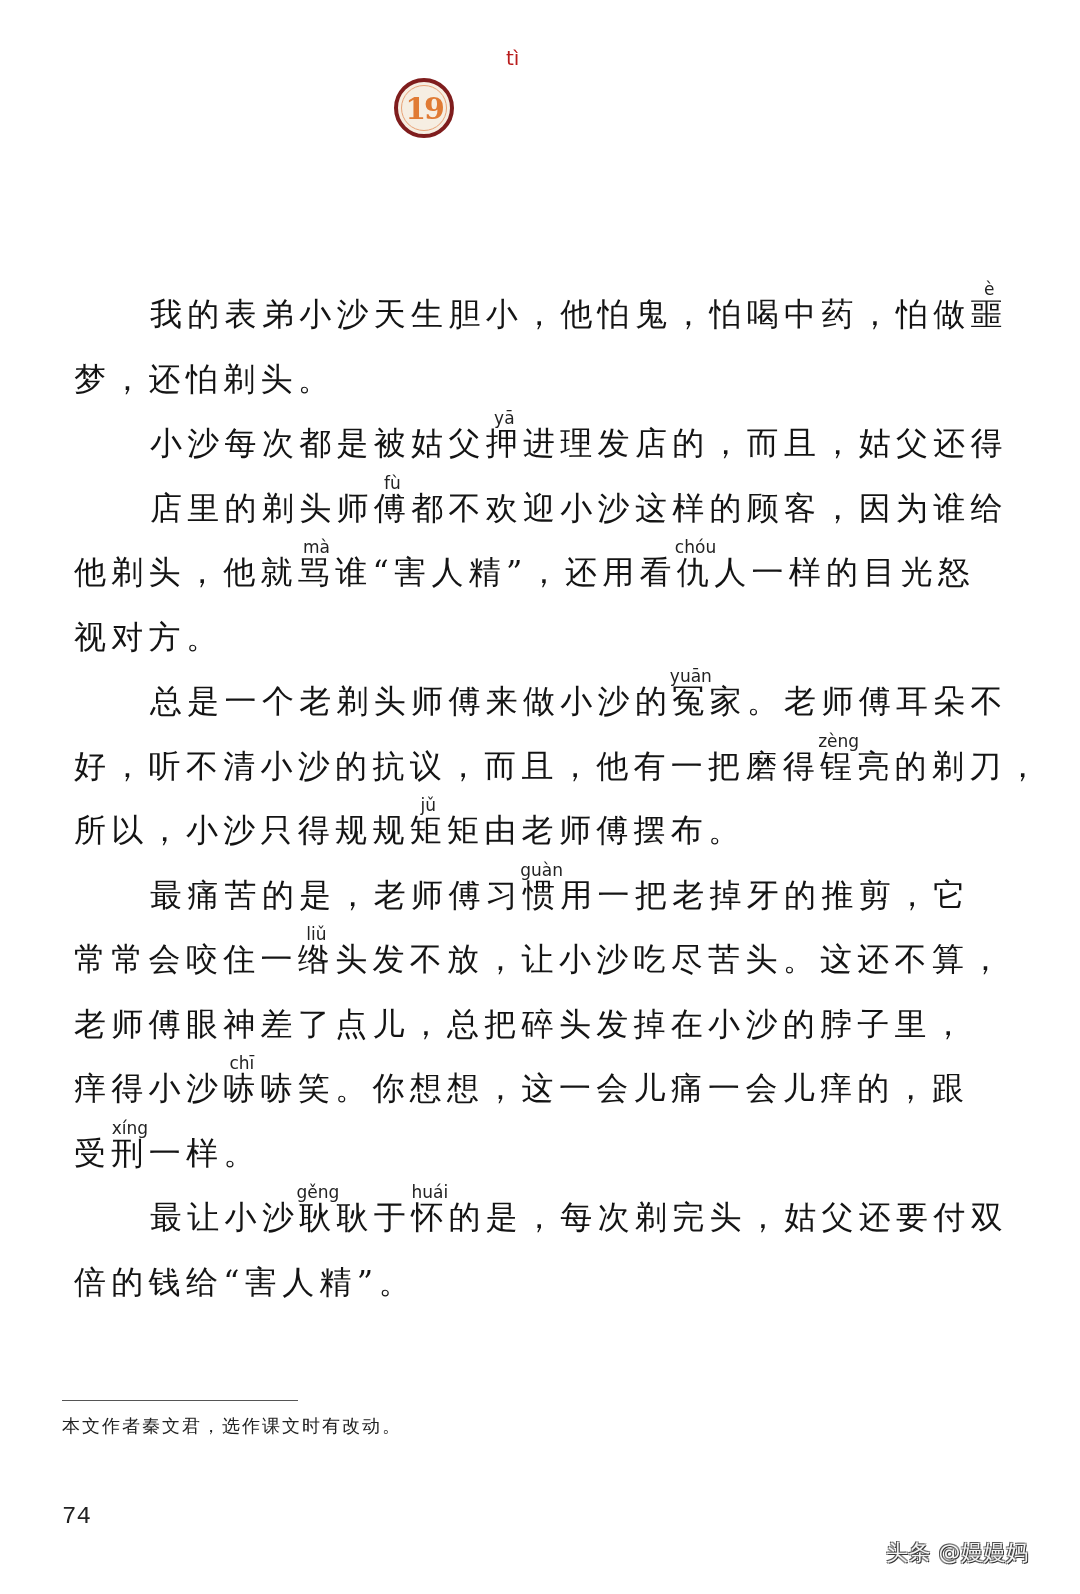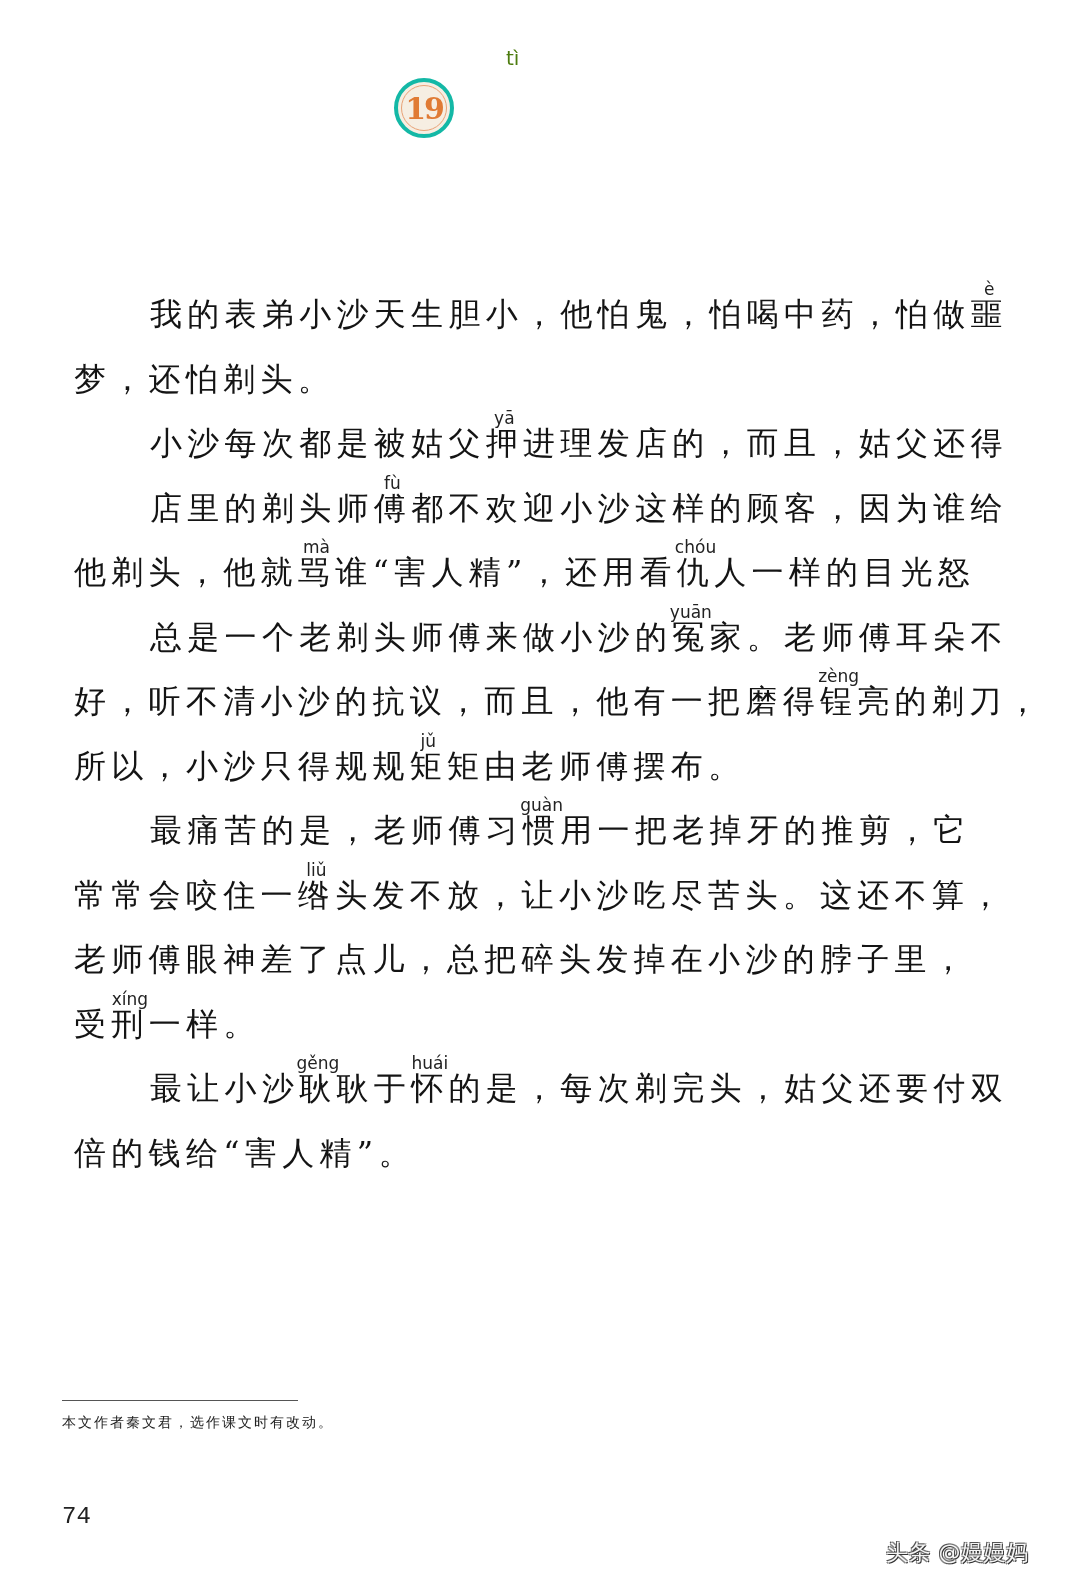--- a/index.html
+++ b/index.html
@@ -23,21 +23,21 @@
       height: 100px;
     }
     .lesson-badge {
       position: absolute;
       left: 394px;
       top: 32px;
       width: 60px;
       height: 60px;
       border-radius: 50%;
       background: #f6eee2;
-      border: 4px solid #14b8a6;
+      border: 4px solid #7f1d1d;
       box-sizing: border-box;
       display: flex;
       align-items: center;
       justify-content: center;
     }
     .lesson-badge-inner {
       position: absolute;
       left: 3px; top: 3px; right: 3px; bottom: 3px;
       border-radius: 50%;
       border: 1.5px solid #e8a276;
@@ -57,21 +57,21 @@
       font-size: 46px;
       letter-spacing: 2px;
       color: #111;
       font-family: "DejaVu Serif", serif;
     }
     .title-pinyin {
       position: absolute;
       left: 506px;
       top: 0px;
       font-size: 20px;
-      color: #4d7c0f;
+      color: #b91c1c;
       font-family: "DejaVu Sans", sans-serif;
     }
 
     .body-text {
       position: absolute;
       left: 74px;
       top: 282px;
       width: 940px;
     }
     .line {
@@ -101,21 +101,21 @@
       left: 62px;
       top: 1400px;
       width: 236px;
       height: 0;
       border-top: 1.5px solid #555;
     }
     .footnote {
       position: absolute;
       left: 62px;
       top: 1414px;
-      font-size: 14px;
+      font-size: 18px;
       letter-spacing: 2px;
       color: #222;
     }
     .page-number {
       position: absolute;
       left: 62px;
       top: 1503px;
       font-family: Liberation Mono, monospace;
       font-size: 24px;
       color: #222;
@@ -142,26 +142,28 @@
   </div>
   <span class="title-pinyin">tì</span>
 </div>
 
 <div class="body-text" id="body-text">
     <div class="line indent"><span class="seg">我的表弟小沙天生胆小，他怕鬼，怕喝中药，怕做</span><ruby>噩<rt>è</rt></ruby></div>
     <div class="line"><span class="seg">梦，还怕剃头。</span></div>
     <div class="line indent"><span class="seg">小沙每次都是被姑父</span><ruby>押<rt>yā</rt></ruby><span class="seg">进理发店的，而且，姑父还得</span></div>
     <div class="line indent"><span class="seg">店里的剃头师</span><ruby>傅<rt>fù</rt></ruby><span class="seg">都不欢迎小沙这样的顾客，因为谁给</span></div>
     <div class="line"><span class="seg">他剃头，他就</span><ruby>骂<rt>mà</rt></ruby><span class="seg">谁“害人精”，还用看</span><ruby>仇<rt>chóu</rt></ruby><span class="seg">人一样的目光怒</span></div>
+    <div class="line"><span class="seg">视对方。</span></div>
     <div class="line indent"><span class="seg">总是一个老剃头师傅来做小沙的</span><ruby>冤<rt>yuān</rt></ruby><span class="seg">家。老师傅耳朵不</span></div>
     <div class="line"><span class="seg">好，听不清小沙的抗议，而且，他有一把磨得</span><ruby>锃<rt>zèng</rt></ruby><span class="seg">亮的剃刀，</span></div>
     <div class="line"><span class="seg">所以，小沙只得规规</span><ruby>矩<rt>jǔ</rt></ruby><span class="seg">矩由老师傅摆布。</span></div>
     <div class="line indent"><span class="seg">最痛苦的是，老师傅习</span><ruby>惯<rt>guàn</rt></ruby><span class="seg">用一把老掉牙的推剪，它</span></div>
     <div class="line"><span class="seg">常常会咬住一</span><ruby>绺<rt>liǔ</rt></ruby><span class="seg">头发不放，让小沙吃尽苦头。这还不算，</span></div>
     <div class="line"><span class="seg">老师傅眼神差了点儿，总把碎头发掉在小沙的脖子里，</span></div>
+    <div class="line"><span class="seg">痒得小沙</span><ruby>哧<rt>chī</rt></ruby><span class="seg">哧笑。你想想，这一会儿痛一会儿痒的，跟</span></div>
     <div class="line"><span class="seg">受</span><ruby>刑<rt>xíng</rt></ruby><span class="seg">一样。</span></div>
     <div class="line indent"><span class="seg">最让小沙</span><ruby>耿<rt>gěng</rt></ruby><span class="seg">耿于</span><ruby>怀<rt>huái</rt></ruby><span class="seg">的是，每次剃完头，姑父还要付双</span></div>
     <div class="line"><span class="seg">倍的钱给“害人精”。</span></div>
   </div>
 
 <div class="footnote-rule"></div>
 <div class="footnote">本文作者秦文君，选作课文时有改动。</div>
 
 <div class="page-number">74</div>
 <div class="watermark">头条 @嫚嫚妈</div>

